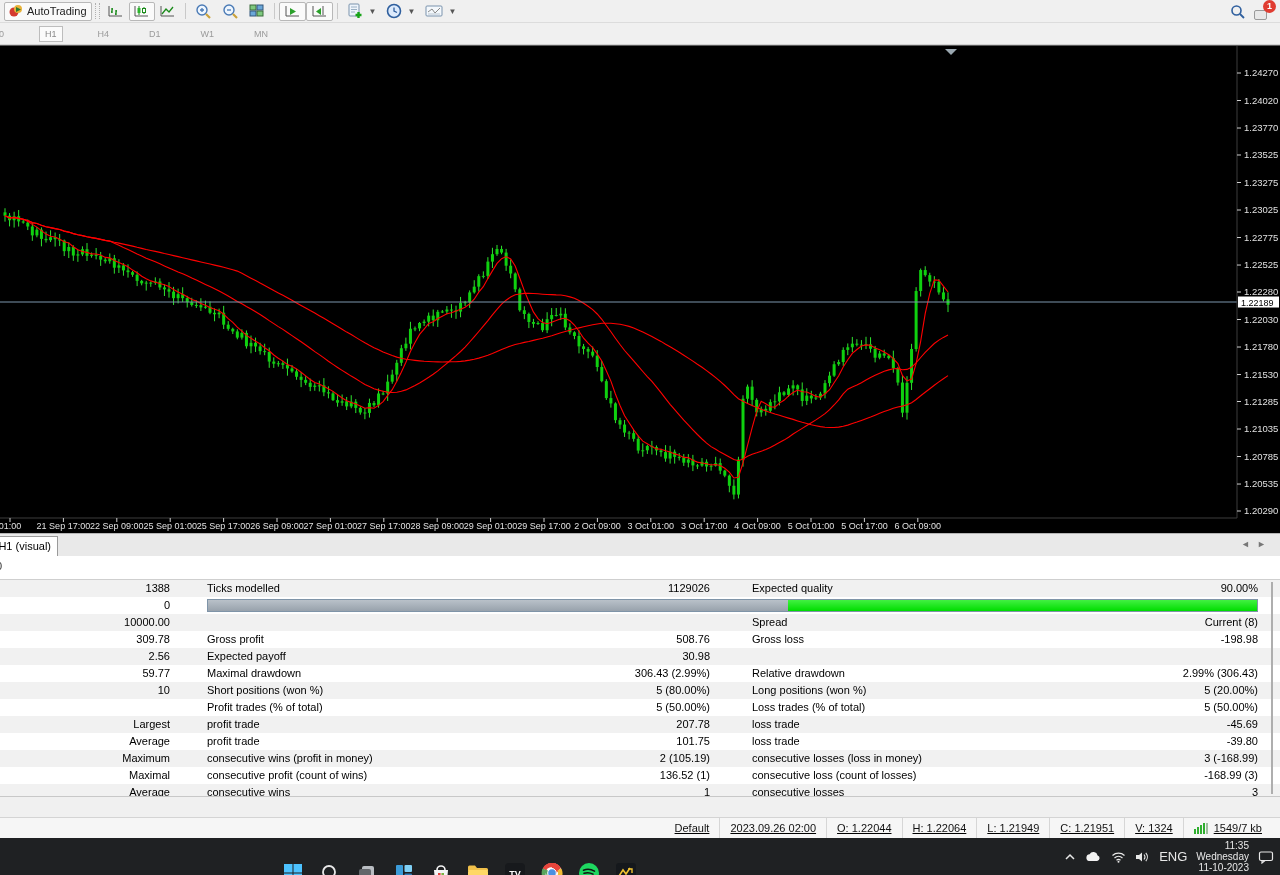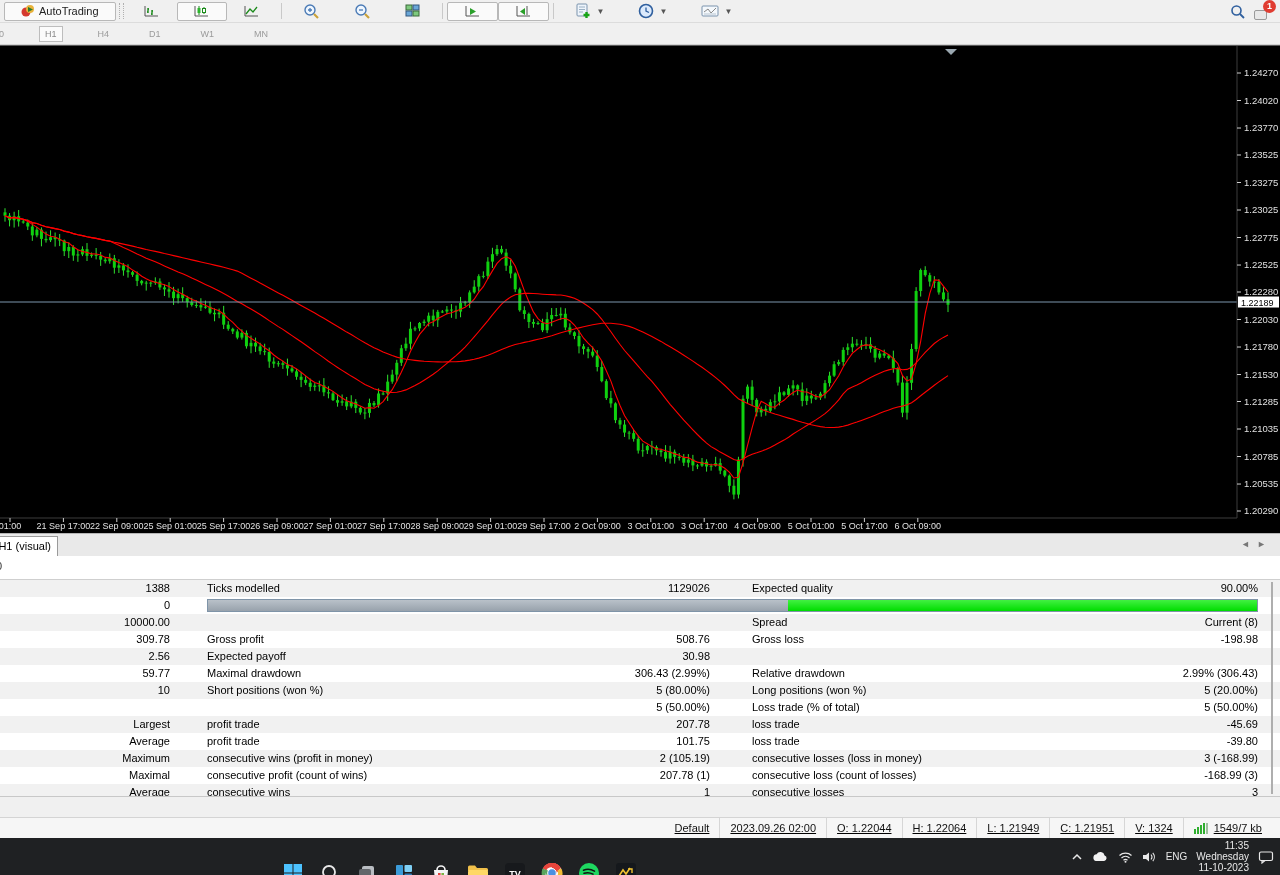--- a/index.html
+++ b/index.html
@@ -3,21 +3,21 @@
 <meta charset="utf-8">
 <style>
   html,body{margin:0;padding:0;width:1280px;height:875px;overflow:hidden;
     font-family:"Liberation Sans",sans-serif;background:#f0f0f0;position:relative;}
   *{box-sizing:border-box;}
   .abs{position:absolute;}
 
   
   #toolbar{left:0;top:0;width:1280px;height:23px;background:#f0f0f0;border-bottom:1px solid #dcdcdc;
     display:flex;align-items:center;padding-left:4px;}
-  .tb-btn{height:19px;display:flex;align-items:center;gap:4px;padding:0 16px;border:1px solid transparent;border-radius:2px;}
+  .tb-btn{height:19px;display:flex;align-items:center;gap:4px;padding:0 4px;border:1px solid transparent;border-radius:2px;}
   .tb-btn.boxed{border:1px solid #b8b8b8;background:#fafafa;}
   .tb-sep{width:1px;height:16px;background:#c9c9c9;margin:0 4px;}
   .tb-grip{width:5px;height:16px;margin:0 3px;border-left:1px dotted #b0b0b0;border-right:1px dotted #b0b0b0;}
   .tb-label{font-size:11px;color:#222;}
   .dd{font-size:8px;color:#555;margin-left:1px;}
   #toolbar-right{position:absolute;right:6px;top:0;height:23px;display:flex;align-items:center;gap:8px;}
   #notif-badge{position:relative;width:20px;height:16px;}
   #notif-badge .bubble{position:absolute;left:0;bottom:0;width:13px;height:10px;border:1px solid #9a9a9a;border-radius:2px;background:#e8e8e8;}
   #notif-badge .count{position:absolute;right:-2px;top:-4px;width:13px;height:13px;border-radius:50%;
     background:#e03c31;color:#fff;font-size:9px;text-align:center;line-height:13px;font-weight:bold;}
@@ -68,21 +68,21 @@
   #status-cells{position:absolute;right:8px;top:0;height:20px;display:flex;align-items:center;text-decoration:underline;}
   .scell{font-size:11px;color:#111;padding:0 10px;border-left:1px solid #d6d6d6;height:20px;line-height:20px;white-space:nowrap;display:flex;align-items:center;gap:4px;}
   .scell:first-child{border-left:none;}
 
   
   #taskbar{left:0;top:838px;width:1280px;height:37px;background:#1f2123;}
   #task-icons{position:absolute;left:281px;top:16px;height:37px;display:flex;align-items:center;gap:13px;}
   .tk{width:24px;height:26px;display:flex;align-items:center;justify-content:center;position:relative;}
   .tk .runline{position:absolute;bottom:-2px;left:8px;width:8px;height:2px;border-radius:1px;background:#8a8a8a;}
   #tray{position:absolute;right:6px;top:0;height:37px;display:flex;align-items:center;gap:9px;color:#e8e8e8;}
-  #tray-lang{font-size:10px;}
+  #tray-lang{font-size:13px;}
   #tray-clock{font-size:10px;text-align:right;line-height:11px;}
 </style>
 </head>
 <body>
 
 <div id="toolbar" class="abs">
   <div class="tb-btn boxed">
     <svg width="14" height="14" viewBox="0 0 14 14">
       <circle cx="5" cy="8" r="4.5" fill="#d43a2f"></circle>
         <circle cx="9" cy="5" r="4" fill="#e8b23a"></circle>
@@ -762,22 +762,23 @@
       </div>
       <div class="rrow alt">
         <div class="rc c1">10</div>
         <div class="rc c2">Short positions (won %)</div>
         <div class="rc c3">5 (80.00%)</div>
         <div class="rc c4">Long positions (won %)</div>
         <div class="rc c5">5 (20.00%)</div>
       </div>
       <div class="rrow">
         <div class="rc c1"></div>
+        <div class="rc c2">Profit trades (% of total)</div>
         <div class="rc c3">5 (50.00%)</div>
-        <div class="rc c4">Loss trade (% of total)</div>
+        <div class="rc c4">Loss trades (% of total)</div>
         <div class="rc c5">5 (50.00%)</div>
       </div>
       <div class="rrow alt">
         <div class="rc c1">Largest</div>
         <div class="rc c2">profit trade</div>
         <div class="rc c3">207.78</div>
         <div class="rc c4">loss trade</div>
         <div class="rc c5">-45.69</div>
       </div>
       <div class="rrow">
@@ -790,21 +791,21 @@
       <div class="rrow alt">
         <div class="rc c1">Maximum</div>
         <div class="rc c2">consecutive wins (profit in money)</div>
         <div class="rc c3">2 (105.19)</div>
         <div class="rc c4">consecutive losses (loss in money)</div>
         <div class="rc c5">3 (-168.99)</div>
       </div>
       <div class="rrow">
         <div class="rc c1">Maximal</div>
         <div class="rc c2">consecutive profit (count of wins)</div>
-        <div class="rc c3">207.78 (1)</div>
+        <div class="rc c3">136.52 (1)</div>
         <div class="rc c4">consecutive loss (count of losses)</div>
         <div class="rc c5">-168.99 (3)</div>
       </div>
       <div class="rrow alt">
         <div class="rc c1">Average</div>
         <div class="rc c2">consecutive wins</div>
         <div class="rc c3">1</div>
         <div class="rc c4">consecutive losses</div>
         <div class="rc c5">3</div>
       </div>

